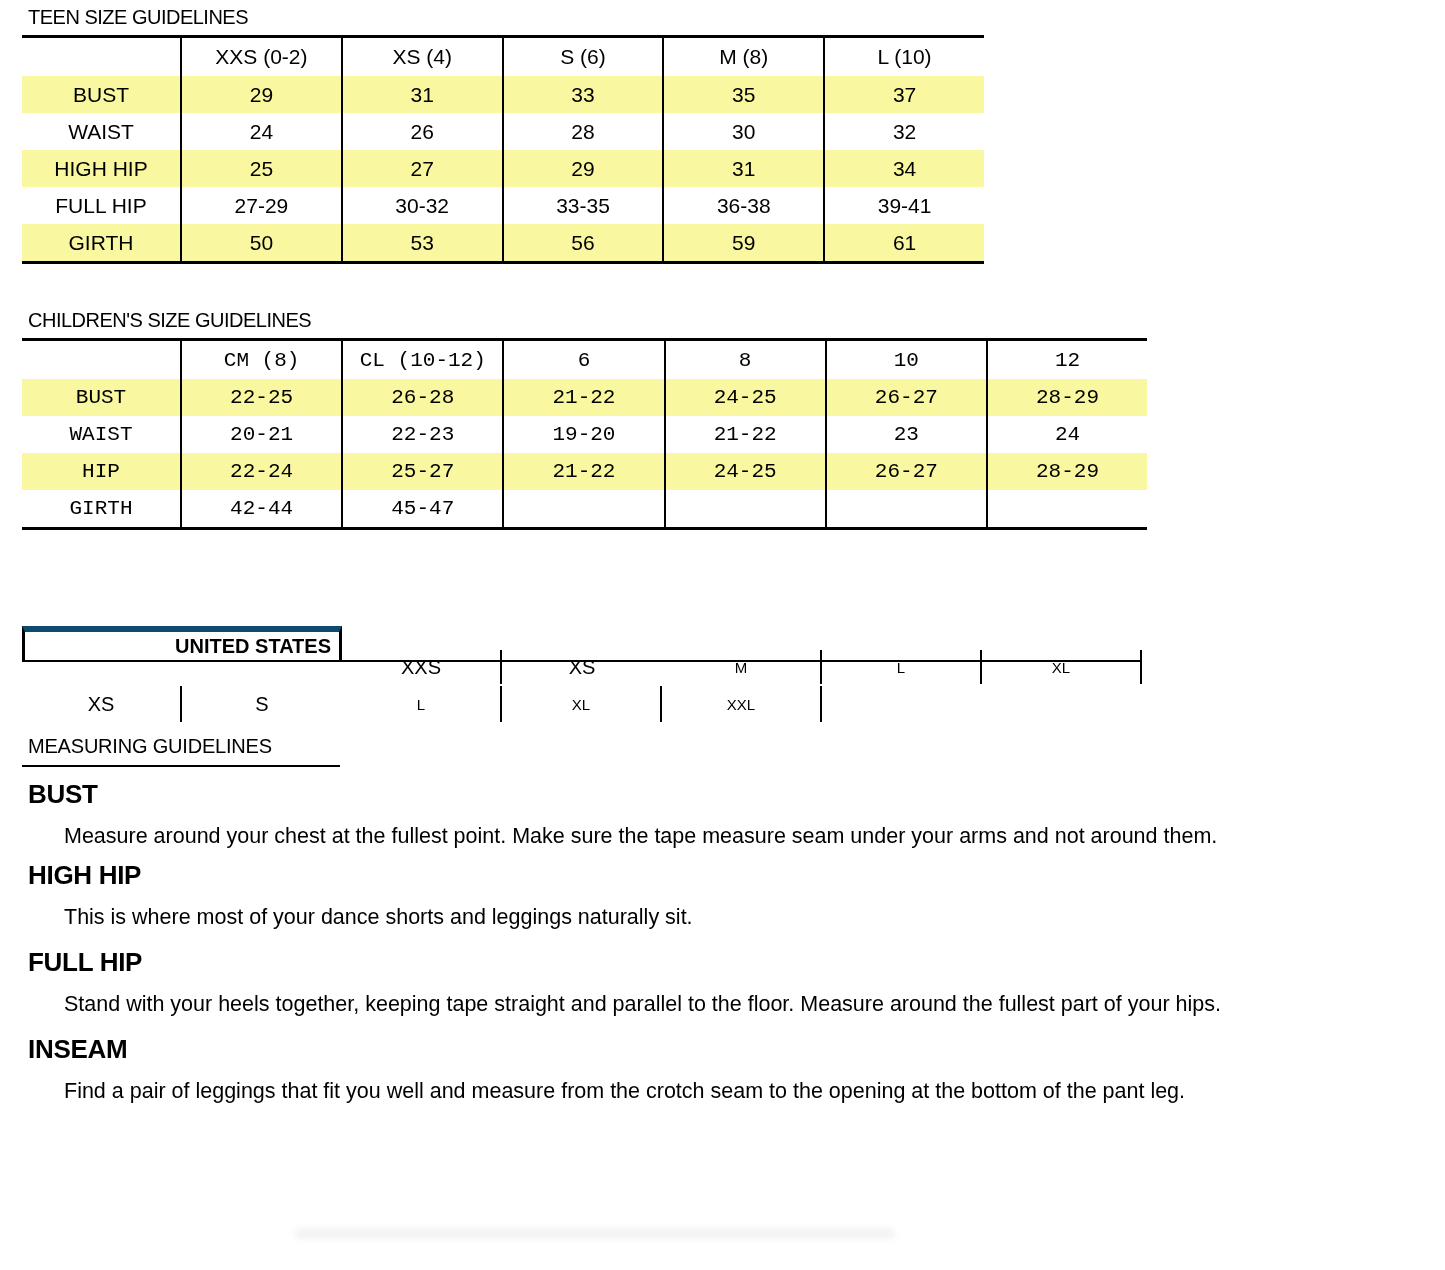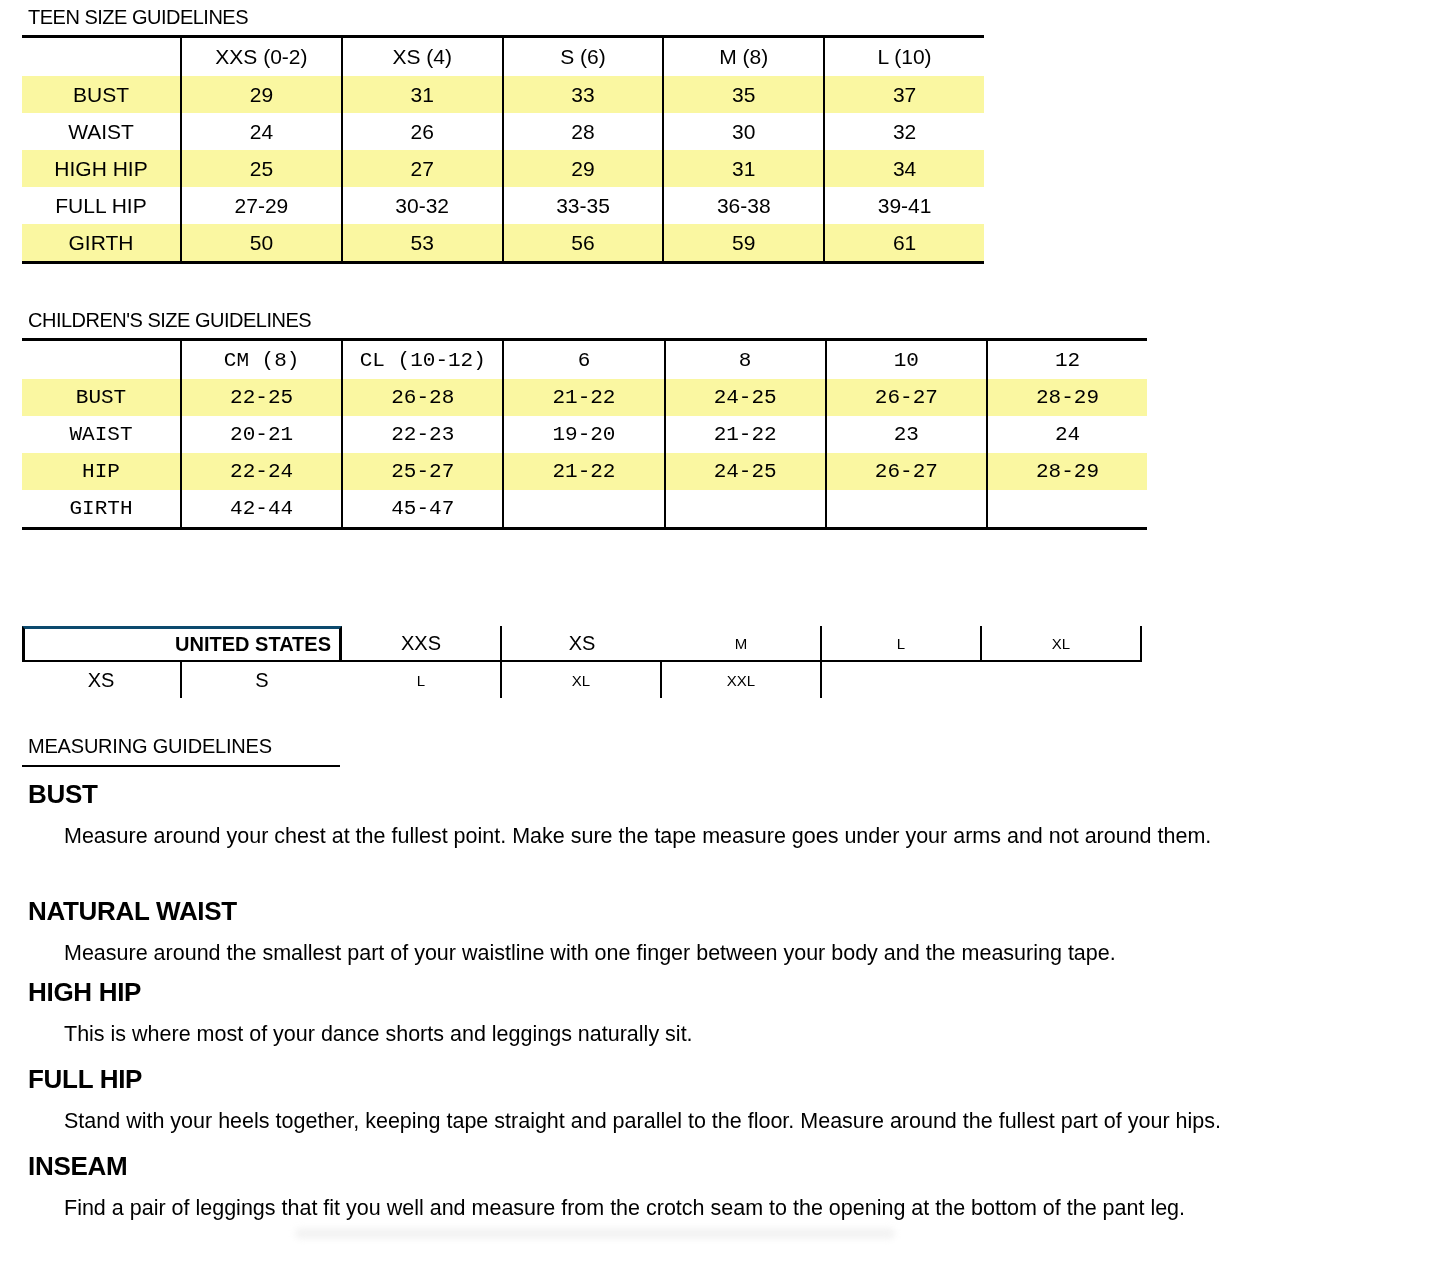--- a/index.html
+++ b/index.html
@@ -40,25 +40,25 @@
   
   .conv { margin-left: 22px; margin-top: 96px; width: 1120px; }
   .conv-row { display: flex; height: 36px; }
   .conv-row.r1 { border-bottom: 2.5px solid #000; }
   .conv-label {
     width: 320px; height: 100%;
     display: flex; align-items: center; justify-content: flex-end;
     padding-right: 8px; font-weight: bold; font-size: 20px;
     border-left: 3px solid #000; border-right: 3px solid #000;
   }
-  .r1 .conv-label { border-top: 3px solid #0c4a6e; }
+  .r1 .conv-label { border-top: 6px solid #0c4a6e; }
   .r2 .conv-label { border-bottom: 3px solid #000; }
   .conv-val {
     width: 160px; height: 100%;
-    display: flex; align-items: center; justify-content: center;
+    display: flex; align-items: center; justify-content: center; margin-top: 24px;
   }
   .conv-val.big { font-size: 20px; }
   .conv-val.small { font-size: 15px; font-weight: 500; }
   .sep { border-right: 2px solid #000; }
 
   
   .measuring { margin-top: 37px; margin-left: 28px; }
   .m-title { font-size: 20px; font-weight: normal; letter-spacing: -0.2px; }
   .m-underline { width: 318px; border-top: 2.5px solid #000; margin: 7px 0 0 -6px; }
   .m-section h2 {
@@ -202,27 +202,23 @@
       <div class="conv-val small sep">XXL</div>
     </div>
   </div>
 
   <div class="measuring">
     <div class="m-title">MEASURING GUIDELINES</div>
     <div class="m-underline"></div>
 
     <div class="m-section">
       <h2>BUST</h2>
-      <p>Measure around your chest at the fullest point. Make sure the tape measure goes under your arms and not around them.</p>
-    </div>
-
-    <div class="m-section gap-xl">
-      <h2>NATURAL WAIST</h2>
-      <p>Measure around the smallest part of your waistline with one finger between your body and the measuring tape.</p>
-    </div>
+      <p>Measure around your chest at the fullest point. Make sure the tape measure seam under your arms and not around them.</p>
+    </div>
+
 
     <div class="m-section gap-sm">
       <h2>HIGH HIP</h2>
       <p>This is where most of your dance shorts and leggings naturally sit.</p>
     </div>
 
     <div class="m-section gap-md">
       <h2>FULL HIP</h2>
       <p>Stand with your heels together, keeping tape straight and parallel to the floor. Measure around the fullest part of your hips.</p>
     </div>

